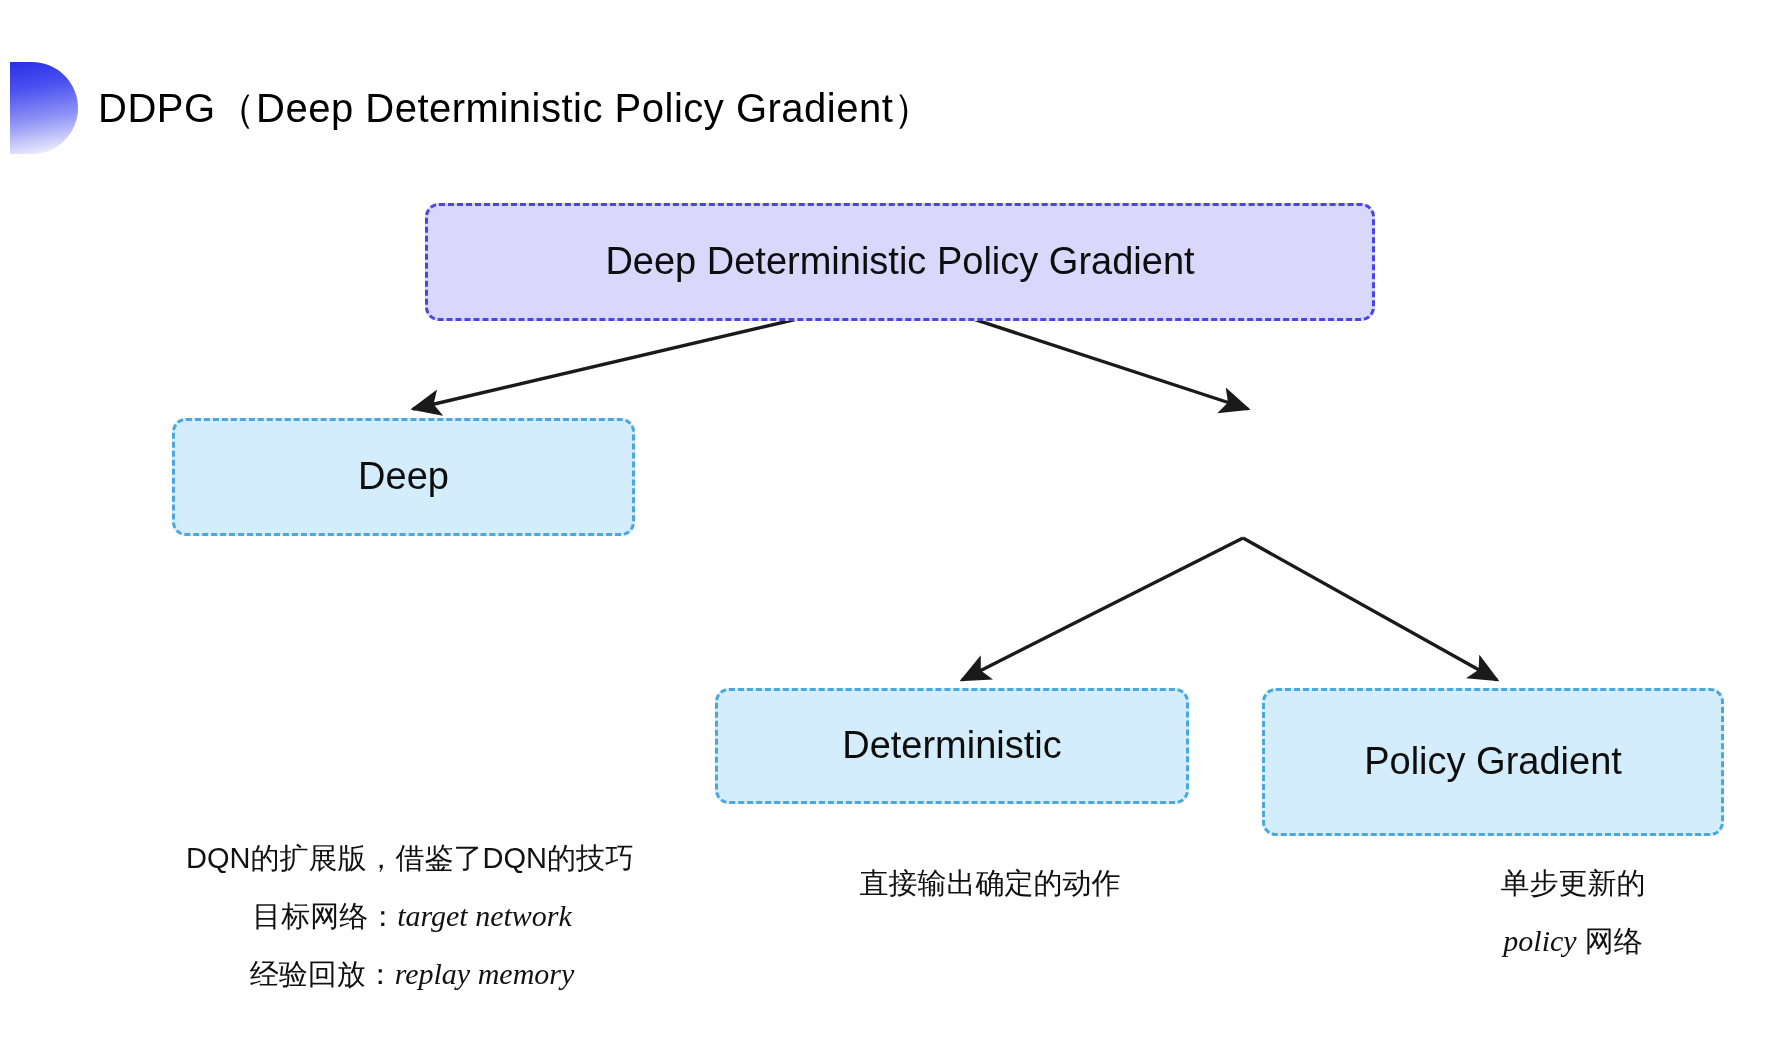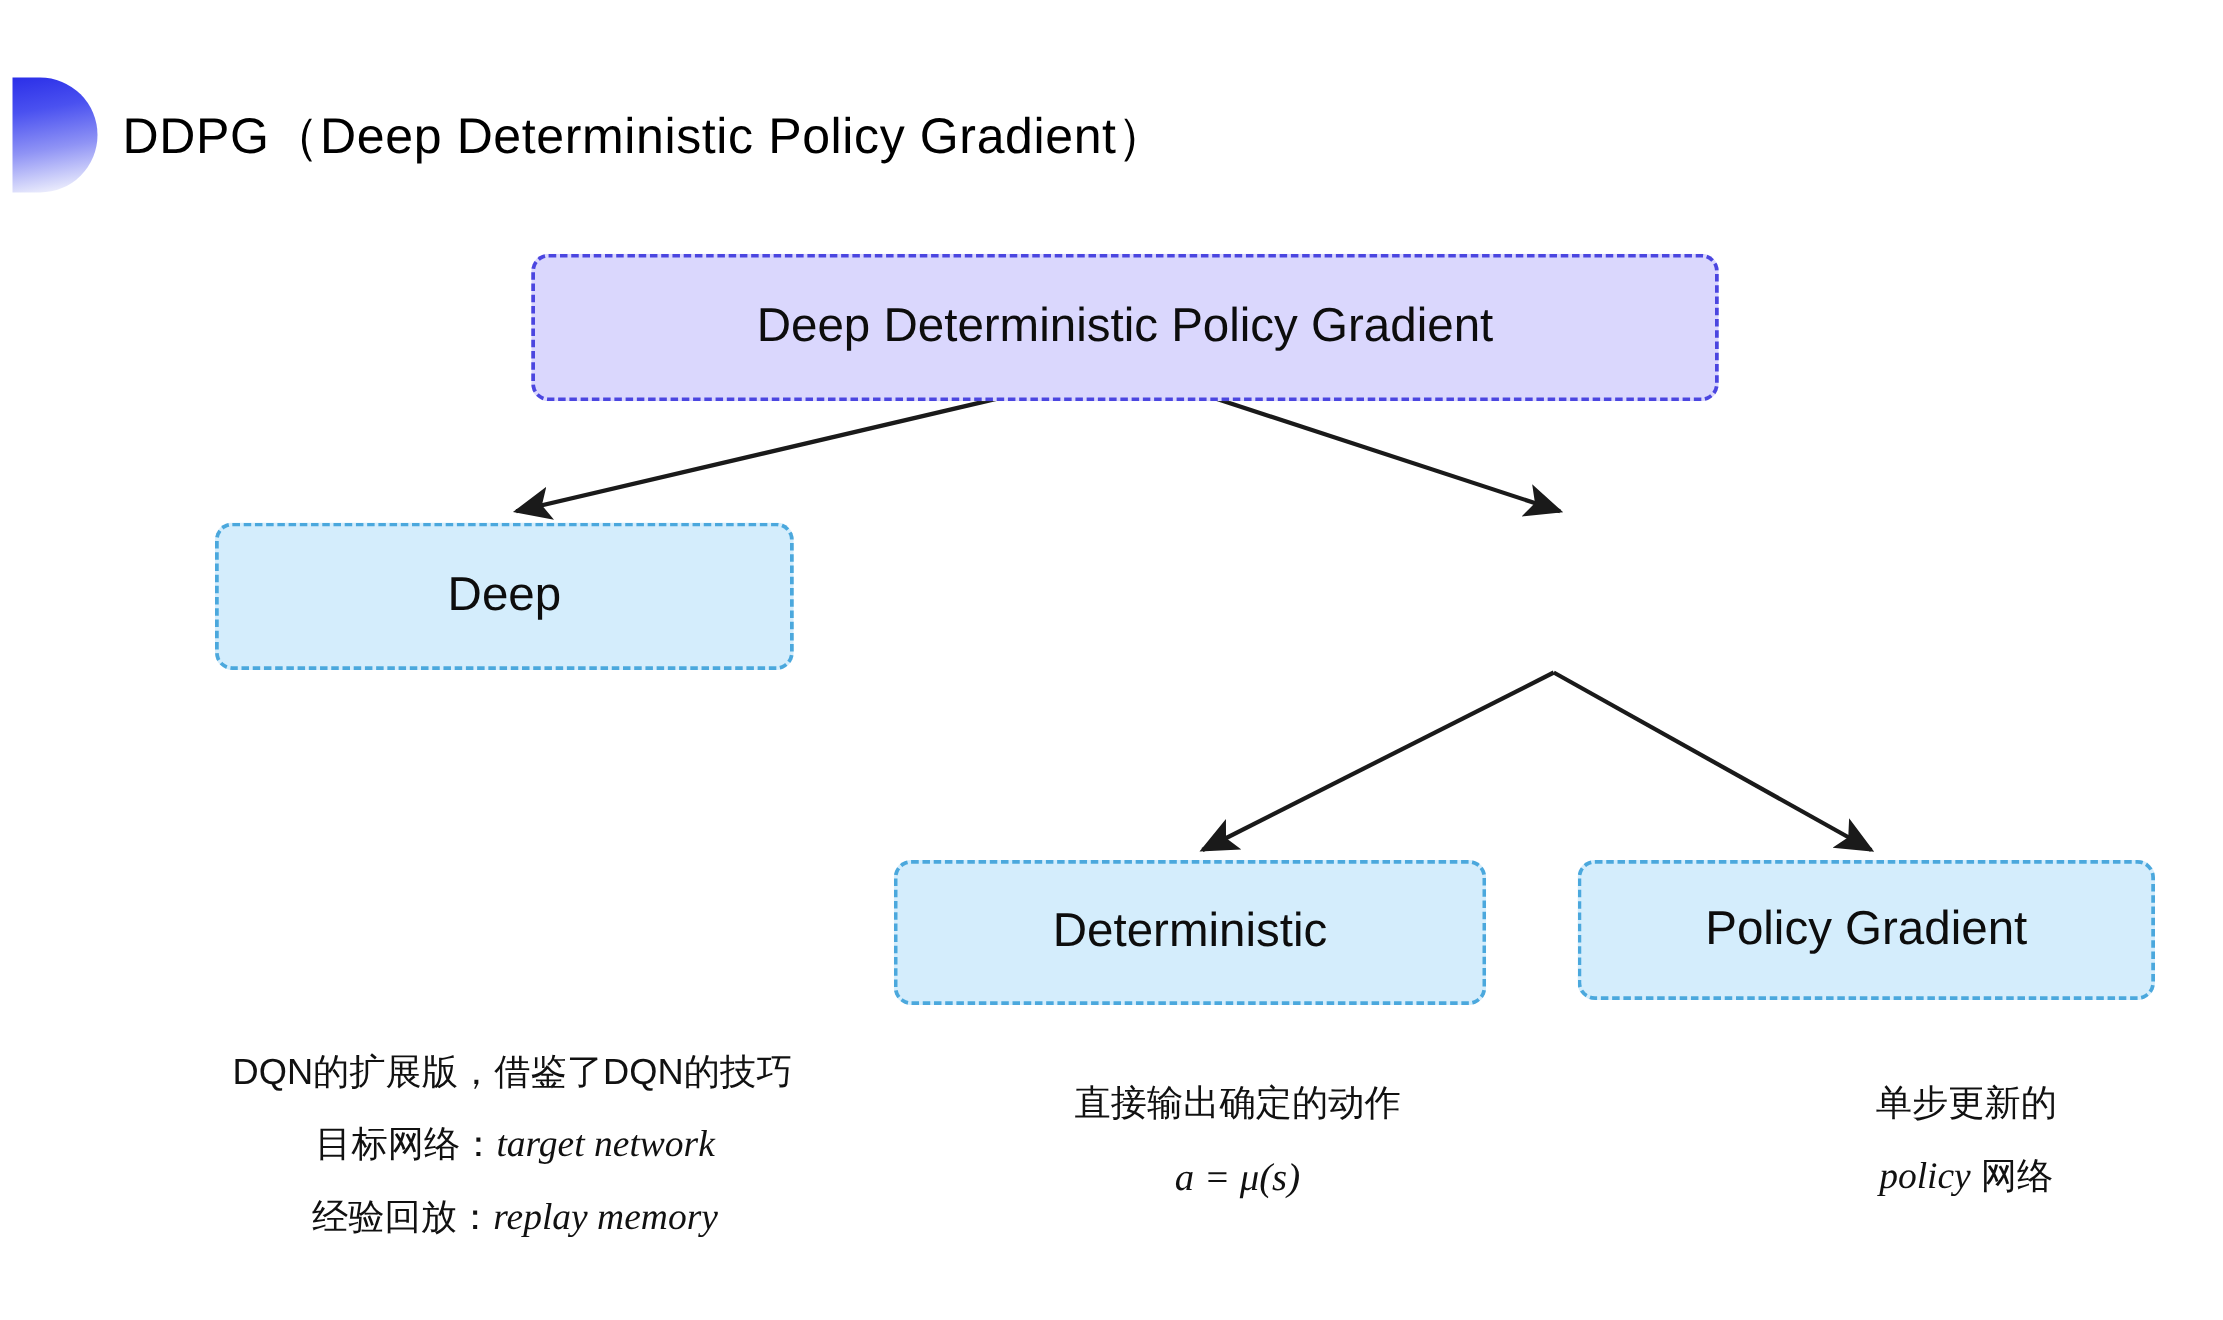--- a/index.html
+++ b/index.html
@@ -66,21 +66,21 @@
   }
   .node.blue {
     background: #d4edfc;
     border: 3px dashed #4ba8dd;
   }
 
   #node-root   { left: 425px; top: 175px;  width: 950px; height: 118px; }
   #node-deep   { left: 172px; top: 418px;  width: 463px; height: 118px; }
   #node-dpg    { left: 838px; top: 418px;  width: 806px; height: 118px; }
   #node-det    { left: 715px; top: 688px;  width: 474px; height: 116px; }
-  #node-pg     { left: 1262px; top: 688px; width: 462px; height: 112px; }
+  #node-pg     { left: 1262px; top: 688px; width: 462px; height: 148px; }
 
   
   #edges {
     position: absolute;
     left: 0;
     top: 0;
     width: 1778px;
     height: 1056px;
     z-index: 1;
     pointer-events: none;
@@ -154,21 +154,20 @@
     <span class="row indent">
       <span>目标网络：</span><span class="mono-italic">target network</span>
     </span>
     <span class="row indent">
       <span>经验回放：</span><span class="mono-italic">replay memory</span>
     </span>
   </div>
 
   <div class="note" id="note-det">
     <span class="row center">直接输出确定的动作</span>
-    <span class="row center math">a = μ(s)</span>
   </div>
 
   <div class="note" id="note-pg">
     <span class="row center">单步更新的</span>
     <span class="row center">
       <span class="mono-italic">policy</span><span> 网络</span>
     </span>
   </div>
 
 </div>

